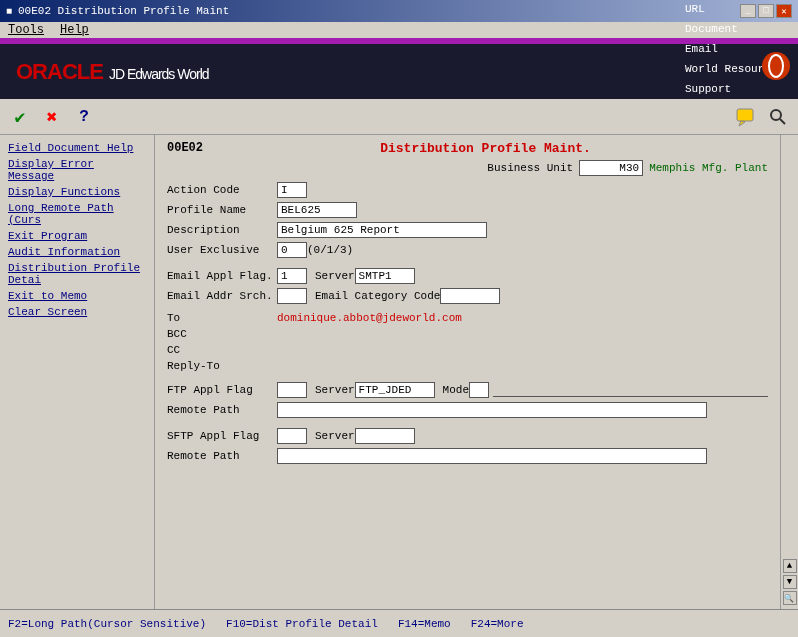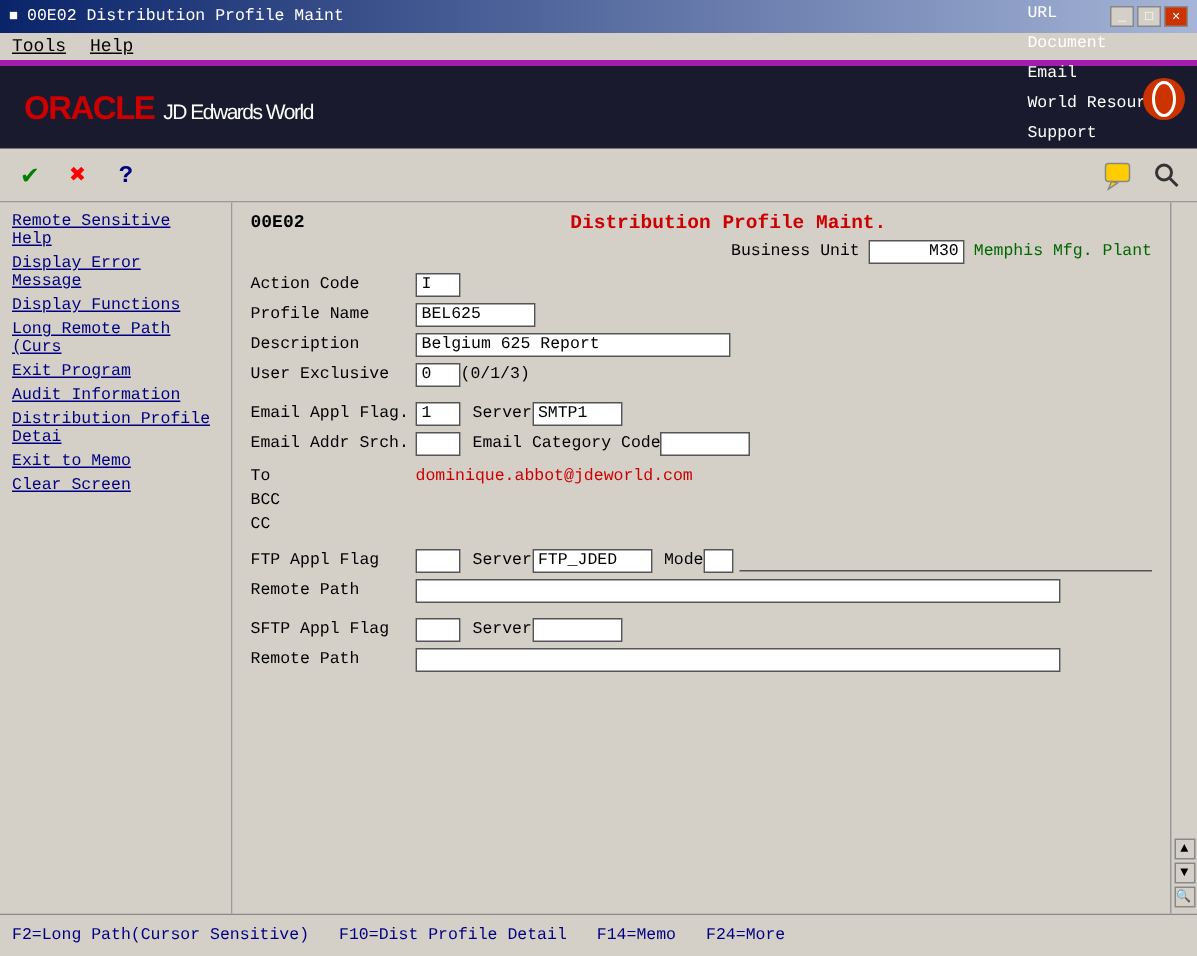--- a/index.html
+++ b/index.html
@@ -29,21 +29,21 @@
       background: #d4d0c8;
       border: 1px solid #888;
       font-size: 9px;
       display: flex; align-items: center; justify-content: center;
       cursor: pointer;
     }
 
     
     .menu-bar {
       background: #d4d0c8;
-      border-bottom: 4px solid #a21caf;
+      border-bottom: 6px solid #a21caf;
       padding: 2px 8px;
       display: flex;
       gap: 16px;
       height: 22px;
       align-items: center;
     }
     .menu-item { font-size: 12px; cursor: pointer; text-decoration: underline; }
 
     
     .oracle-header {
@@ -263,21 +263,21 @@
     <svg width="18" height="18" viewBox="0 0 18 18">
         <circle cx="7" cy="7" r="5" fill="none" stroke="#333" stroke-width="2"></circle>
         <line x1="11" y1="11" x2="16" y2="16" stroke="#333" stroke-width="2"></line>
       </svg>
   </div>
 </div>
 
 <div class="main-area">
 
   <div class="sidebar">
-    <div class="sidebar-item">Remote Sensitive Help</div>
+    <div class="sidebar-item">Field Document Help</div>
     <div class="sidebar-item">Display Error Message</div>
     <div class="sidebar-item">Display Functions</div>
     <div class="sidebar-item">Long Remote Path (Curs</div>
     <div class="sidebar-item">Exit Program</div>
     <div class="sidebar-item">Audit Information</div>
     <div class="sidebar-item">Distribution Profile Detai</div>
     <div class="sidebar-item">Exit to Memo</div>
     <div class="sidebar-item">Clear Screen</div>
   </div>
 
@@ -337,20 +337,23 @@
       </div>
 
       <div class="form-row">
         <span class="form-label">BCC</span>
       </div>
 
       <div class="form-row">
         <span class="form-label">CC</span>
       </div>
 
+      <div class="form-row">
+        <span class="form-label">Reply-To</span>
+      </div>
     </div>
 
     <div class="ftp-section">
 
       <div class="form-row">
         <span class="form-label">FTP Appl Flag</span>
         <input class="form-input form-input-sm" type="text" value="" style="width: 30px;">
         <span style="font-size:11px;margin-left:8px;">Server</span>
         <input class="form-input" type="text" value="FTP_JDED" style="width: 80px;">
         <span style="font-size:11px;margin-left:8px;">Mode</span>

